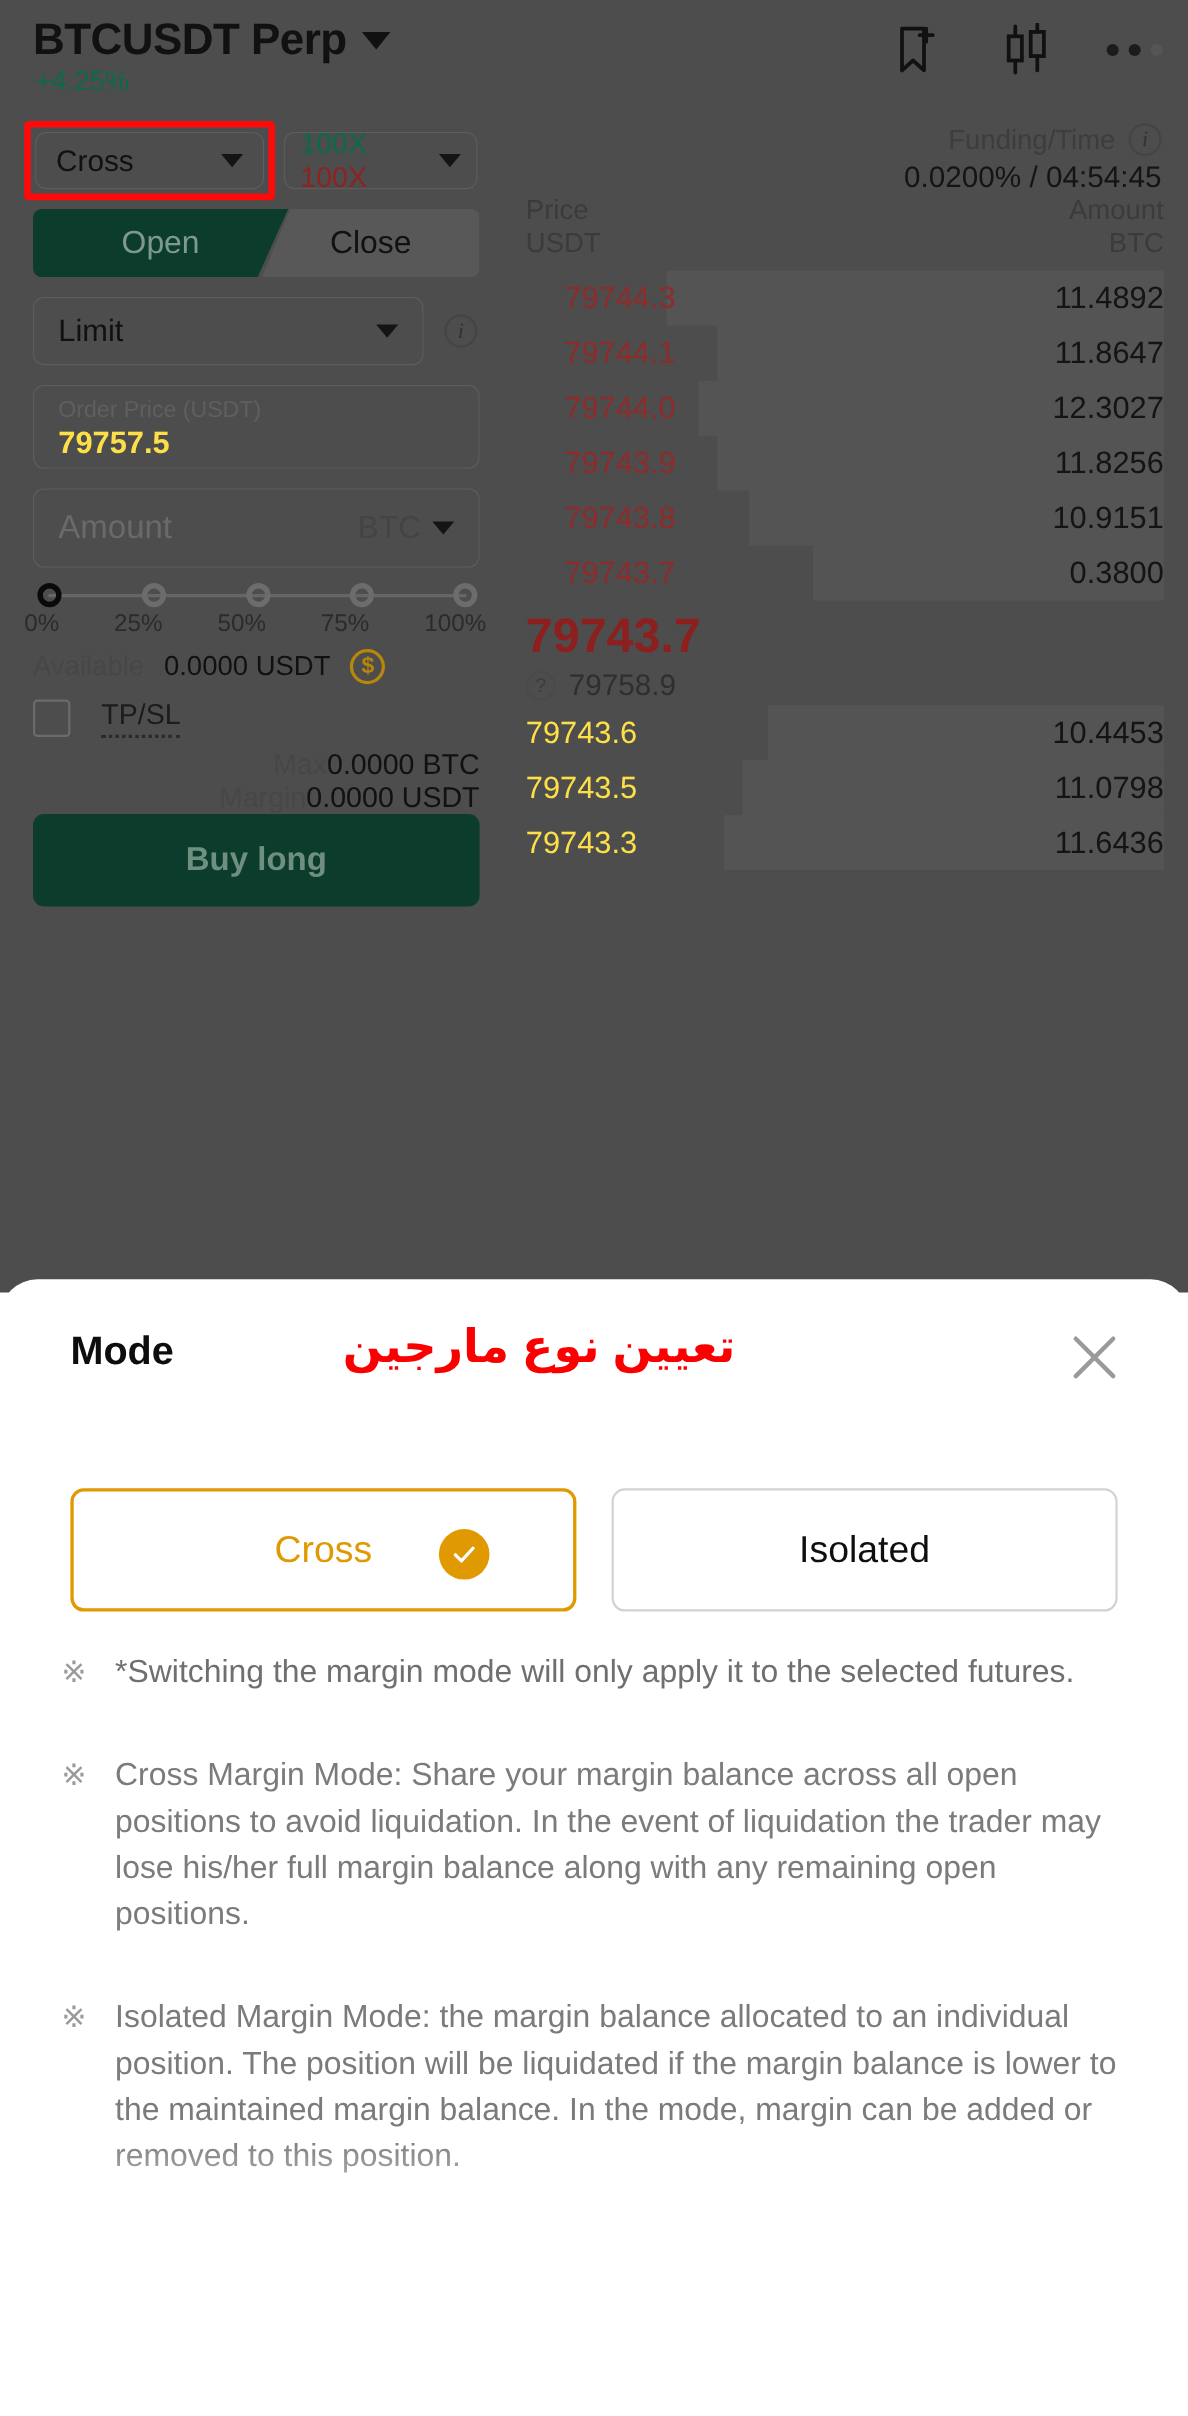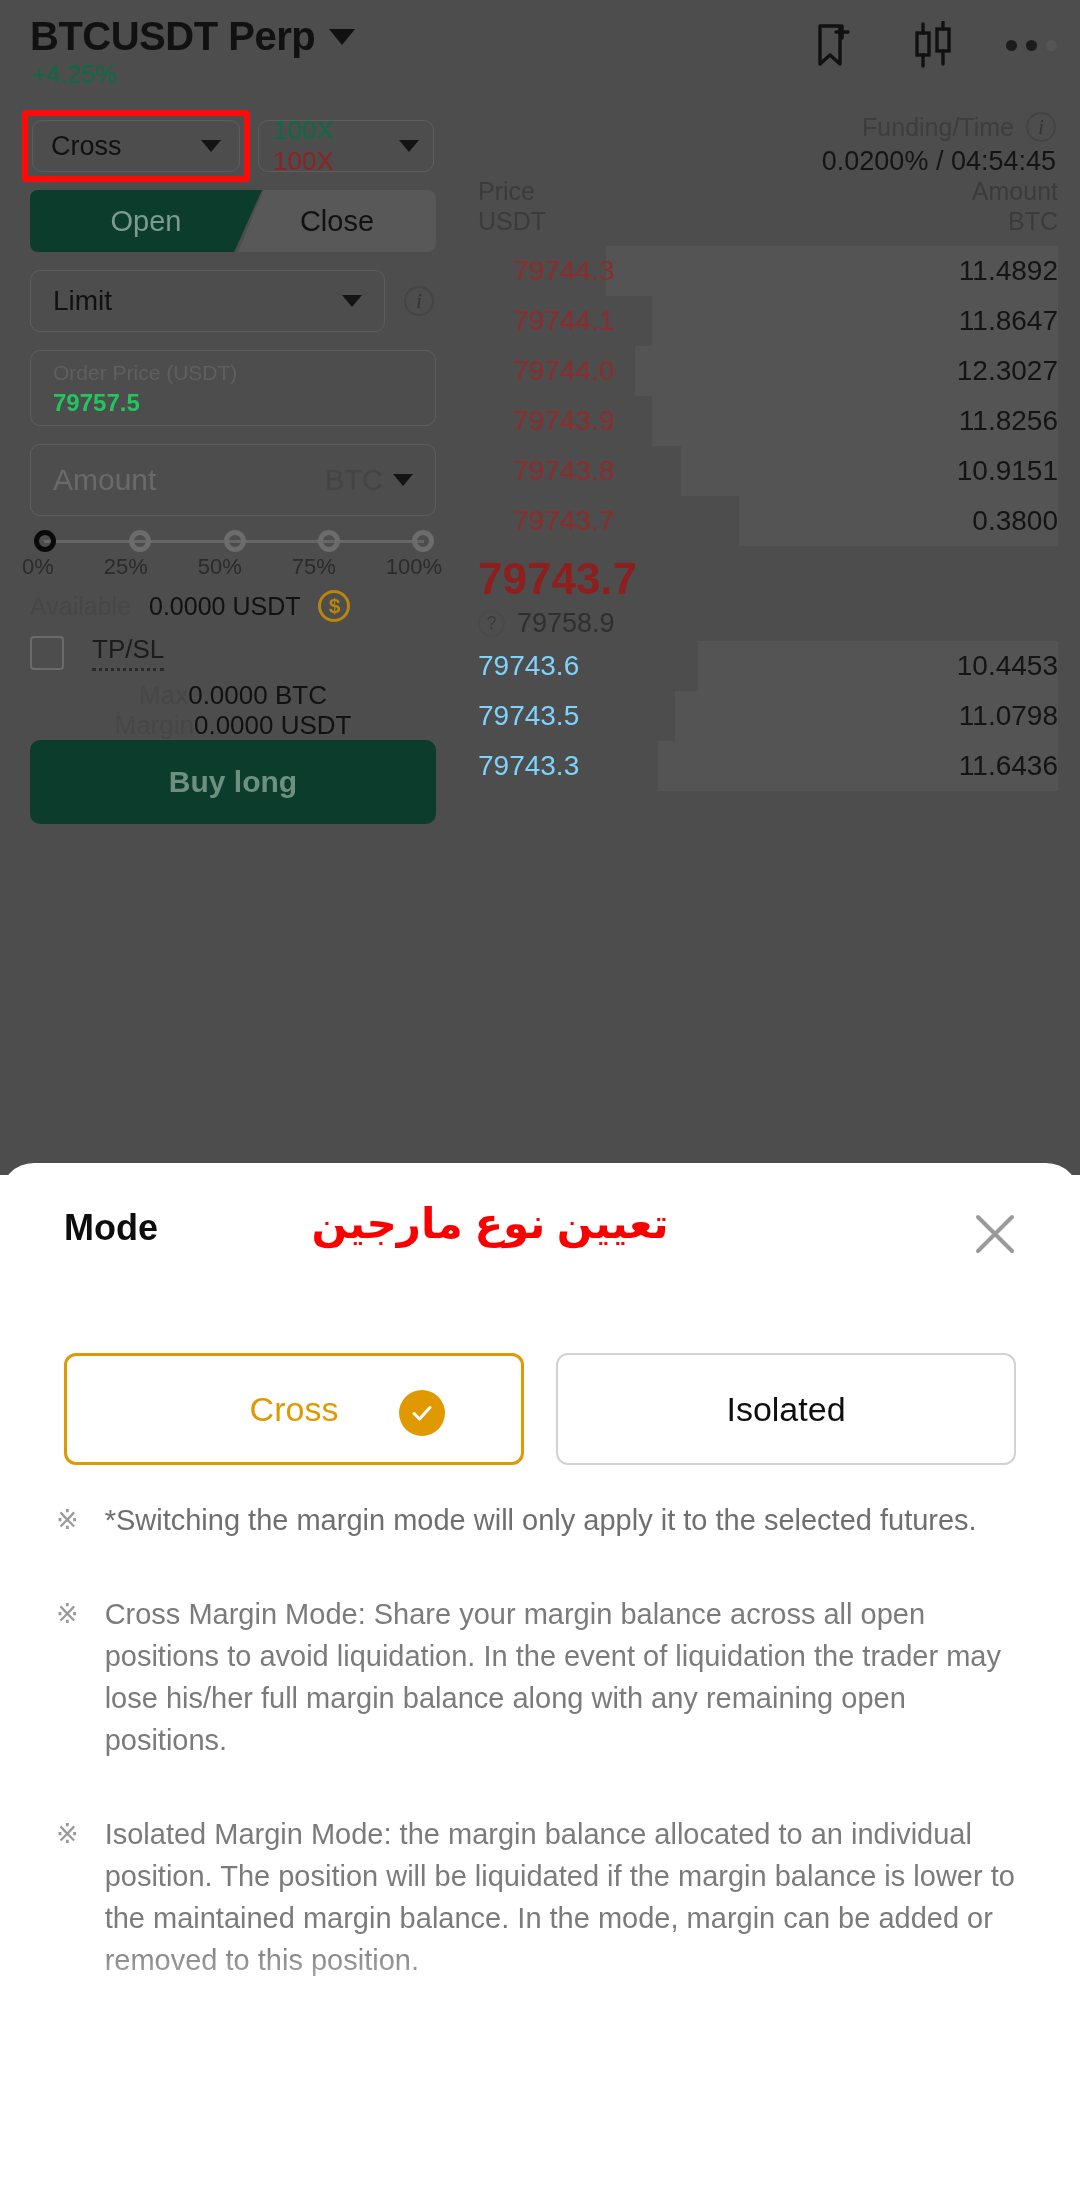--- a/index.html
+++ b/index.html
@@ -65,21 +65,21 @@
   .f-type span { font-size: 28px; color: #111; }
   .info-ring {
     position: absolute; width: 30px; height: 30px; border: 2px solid #444;
     border-radius: 50%; color: #333; font-size: 20px; font-style: italic;
     display: flex; align-items: center; justify-content: center; font-family: "Liberation Serif", serif;
   }
   .i-type { left: 404px; top: 180px; }
 
   .f-price { left: 30px; top: 244px; width: 406px; height: 76px; display: block; padding: 9px 22px; }
   .f-price .lbl { font-size: 21px; color: #5f5f5f; line-height: 26px; }
-  .f-price .val { font-size: 24px; color: #22c55e; font-weight: bold; line-height: 34px; }
+  .f-price .val { font-size: 28px; color: #fde047; font-weight: bold; line-height: 34px; }
 
   .f-amt { left: 30px; top: 338px; width: 406px; height: 72px; padding: 0 22px; justify-content: space-between; }
   .f-amt .ph { font-size: 30px; color: #6a6a6a; }
   .f-amt .unit { display: flex; align-items: center; gap: 10px; font-size: 29px; color: #444; }
 
   .slider { position: absolute; left: 34px; top: 424px; width: 400px; height: 22px; }
   .slider .bar { position: absolute; left: 10px; top: 10px; width: 380px; height: 3px; background: #666; }
   .slider .knob { position: absolute; top: 0; width: 22px; height: 22px; border-radius: 50%; border: 5px solid #6c6c6c; background: transparent; }
   .slider .knob.on { border-color: #0a0a0a; }
   .ticks { position: absolute; left: 22px; top: 448px; width: 420px; display: flex; justify-content: space-between; }
@@ -87,21 +87,21 @@
 
   .avail { position: absolute; left: 30px; top: 484px; display: flex; align-items: center; gap: 18px; }
   .avail .k { font-size: 25px; color: #474747; }
   .avail .v { font-size: 25px; color: #111; }
   .coin-icon { width: 32px; height: 32px; border: 3px solid #b8860b; border-radius: 50%; color: #b8860b; font-size: 21px; font-weight: bold; display: flex; align-items: center; justify-content: center; }
 
   .tpsl { position: absolute; left: 30px; top: 528px; display: flex; align-items: center; gap: 28px; }
   .cbox { width: 34px; height: 34px; border: 2px solid #6b6b6b; border-radius: 4px; }
   .tpsl .t { font-size: 26px; color: #1c1c1c; border-bottom: 3px dotted #2a2a2a; padding-bottom: 3px; }
 
-  .kv { position: absolute; width: 406px; left: 30px; display: flex; justify-content: center; }
+  .kv { position: absolute; width: 406px; left: 30px; display: flex; justify-content: flex-end; }
   .kv .k { font-size: 26px; color: #474747; }
   .kv .v { font-size: 26px; color: #111; }
   .kv-max { top: 574px; }
   .kv-mgn { top: 604px; }
 
   .buy {
     position: absolute; left: 30px; top: 634px; width: 406px; height: 84px;
     background: #0c3d2c; border-radius: 10px; color: #6f8f81;
     font-size: 30px; font-weight: bold; display: flex; align-items: center; justify-content: center;
   }
@@ -114,21 +114,21 @@
   .fund .val { font-size: 27px; color: #141414; margin-top: 4px; }
   .ob-head { position: absolute; left: 22px; top: 70px; width: 580px; display: flex; justify-content: space-between; }
   .ob-head .c { font-size: 25px; color: #3b3b3b; line-height: 30px; }
   .ob-head .r { text-align: right; }
   .ob-rows { position: absolute; left: 22px; top: 140px; width: 580px; }
   .ob-row { position: relative; height: 50px; display: flex; align-items: center; justify-content: space-between; }
   .ob-row .dep { position: absolute; right: 0; top: 0; height: 50px; background: rgba(255,255,255,0.045); }
   .ob-row .p { font-size: 28px; position: relative; z-index: 2; }
   .ob-row .a { font-size: 28px; color: #141414; position: relative; z-index: 2; }
   .ask .p { color: #8f2b2b; margin-left: 35px; }
-  .bid .p { color: #7dd3fc; }
+  .bid .p { color: #fde047; }
   .mid { padding: 6px 0 2px; }
   .mid .last { font-size: 44px; font-weight: bold; color: #8e1f1f; line-height: 54px; }
   .mid .mark { display: flex; align-items: center; gap: 12px; margin-top: 2px; }
   .mid .mark .q { width: 27px; height: 27px; border: 2px solid #4a4a4a; border-radius: 50%; font-size: 18px; color: #3c3c3c; display: flex; align-items: center; justify-content: center; }
   .mid .mark .mv { font-size: 27px; color: #2f2f2f; }
 
   
   #sheet {
     position: absolute; left: 0; top: 1163px; width: 1080px; height: 1033px;
     background: #fff; border-radius: 34px 34px 0 0;

